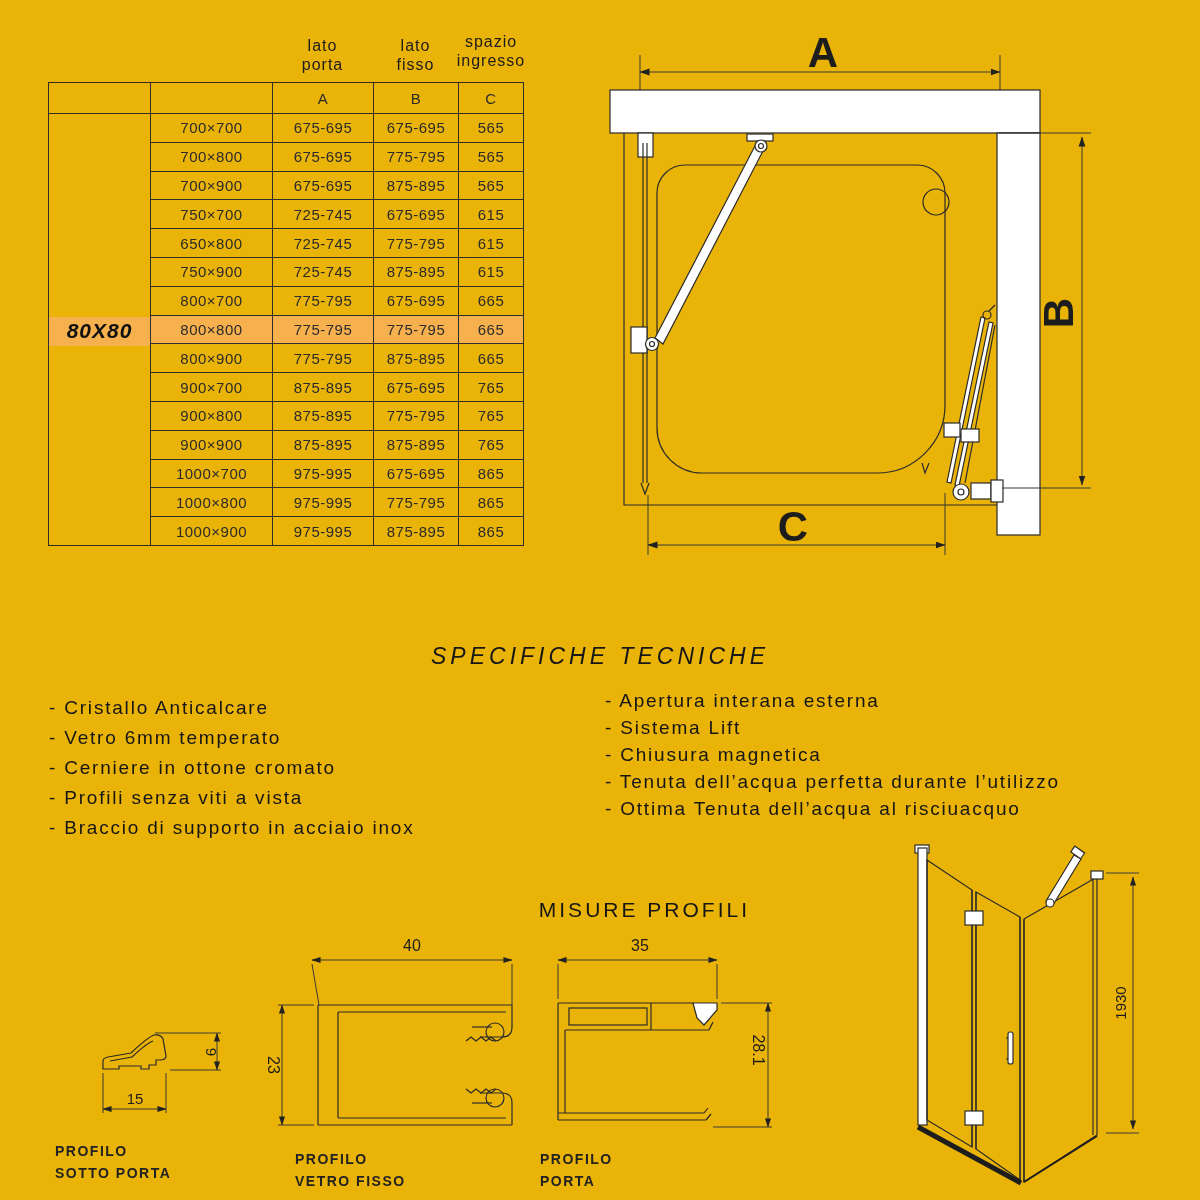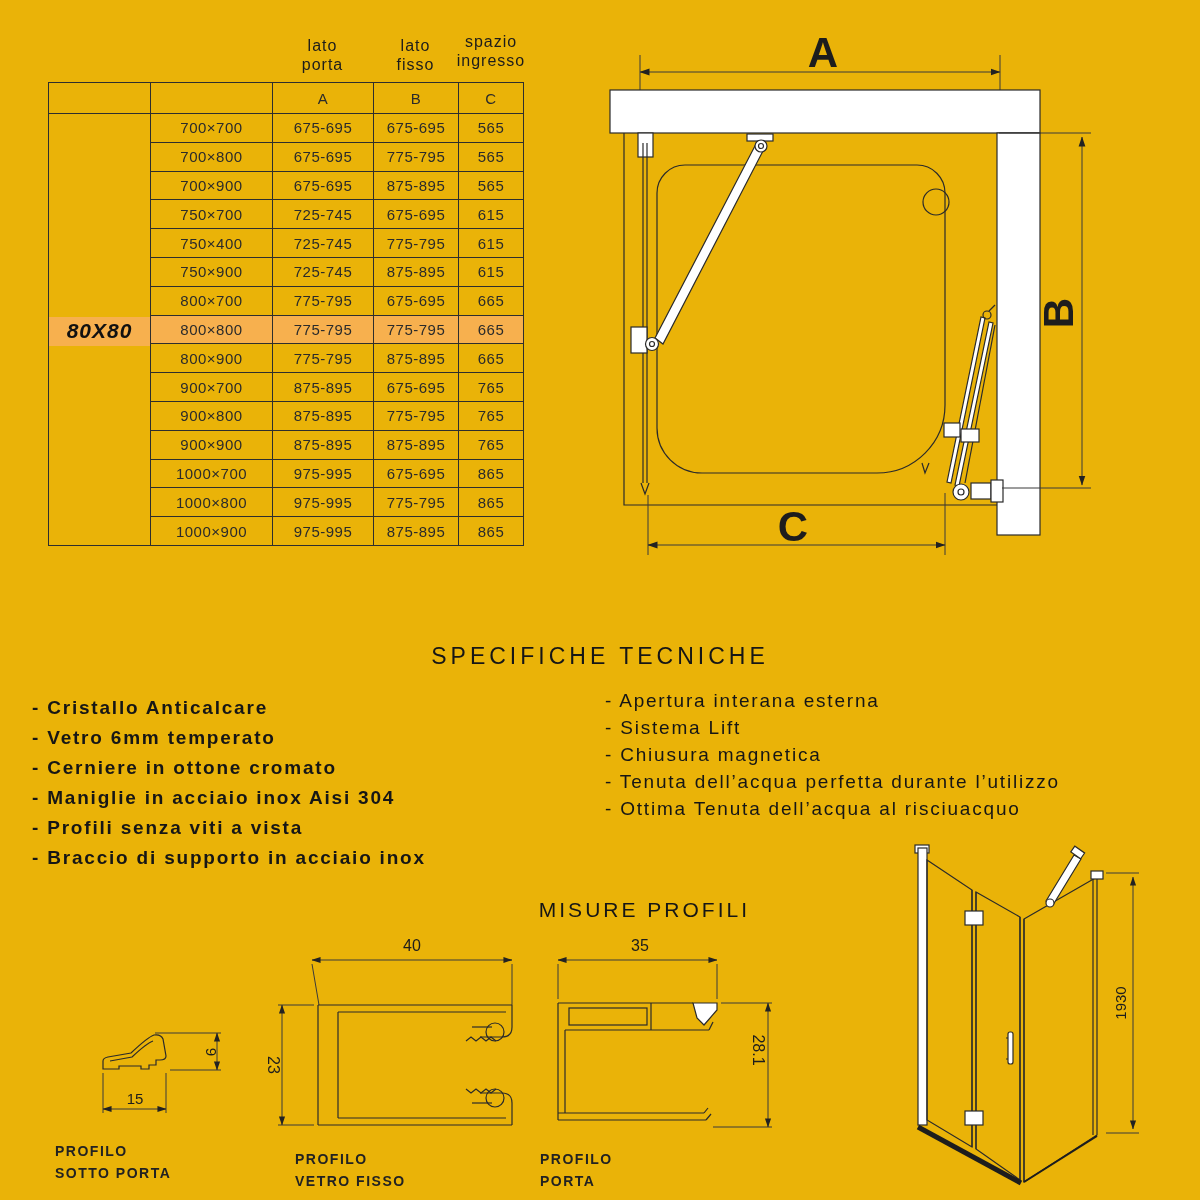--- a/index.html
+++ b/index.html
@@ -15,21 +15,21 @@
                 table-layout:fixed; font-size:15px; color:#2b2b2b; }
   .size-table td { border:1px solid #2e2e2e; text-align:center; padding:0;
                    height:28.8px; letter-spacing:0.5px; }
   .size-table tr.head td { height:31px; }
   .size-table .label-col { position:relative; }
   .hl-box { position:absolute; left:0; top:203px; width:100%; height:28.8px;
             display:flex; align-items:center; justify-content:center;
             font-weight:bold; font-size:21px; letter-spacing:1px; color:#111;font-style:italic; }
   tr.hl td { font-weight:normal; }
   
-  .spec-title { position:absolute; text-align:center; font-size:23px; letter-spacing:4px; color:#161616; }
+  .spec-title { position:absolute; text-align:center; font-size:23px; letter-spacing:4px; color:#161616;font-style:italic; }
   .spec-list { position:absolute; list-style:none; }
   .spec-list li { font-size:19px; letter-spacing:1.8px; color:#161616; white-space:nowrap; }
   .spec-left li { margin-bottom:8px; }
   .spec-right li { margin-bottom:5px; }
   
   .profiles-title { position:absolute; text-align:right; font-size:21px; letter-spacing:3px; color:#161616; }
   .profile-caption { position:absolute; text-align:left; font-size:14px; font-weight:bold;
                      letter-spacing:1.5px; line-height:1.6; color:#222; }
   svg { position:absolute; overflow:visible; }
   svg text { font-family:"Liberation Sans", sans-serif; fill:#1d1d1d; }
@@ -88,21 +88,21 @@
           <td>875-895</td>
           <td>565</td>
         </tr>
     <tr>
           <td>750×700</td>
           <td>725-745</td>
           <td>675-695</td>
           <td>615</td>
         </tr>
     <tr>
-          <td>750×400</td>
+          <td>650×800</td>
           <td>725-745</td>
           <td>775-795</td>
           <td>615</td>
         </tr>
     <tr>
           <td>750×900</td>
           <td>725-745</td>
           <td>875-895</td>
           <td>615</td>
         </tr>
@@ -214,25 +214,24 @@
     <line class="dim" x1="487" y1="122" x2="487" y2="470" marker-start="url(#ar1)" marker-end="url(#ar1)"></line>
     <text class="big-label" transform="translate(478,298) rotate(-90)" text-anchor="middle">B</text>
 
     <line class="dim" x1="53" y1="480" x2="53" y2="540"></line>
     <line class="dim" x1="350" y1="478" x2="350" y2="540"></line>
     <line class="dim" x1="53" y1="530" x2="350" y2="530" marker-start="url(#ar1)" marker-end="url(#ar1)"></line>
     <text class="big-label" x="198" y="526" text-anchor="middle">C</text>
   </svg>
 
   <div class="spec-title" style="left:350px; top:643px; width:500px;">SPECIFICHE TECNICHE</div>
-  <ul class="spec-list spec-left" style="left:32px; top:697px; width:560px;font-weight:bold;">
+  <ul class="spec-list spec-left" style="left:49px; top:697px; width:560px;">
     <li>- Cristallo Anticalcare</li>
     <li>- Vetro 6mm temperato</li>
     <li>- Cerniere in ottone cromato</li>
-    <li>- Maniglie in acciaio inox Aisi 304</li>
     <li>- Profili senza viti a vista</li>
     <li>- Braccio di supporto in acciaio inox</li>
   </ul>
   <ul class="spec-list spec-right" style="left:605px; top:690px; width:580px;">
     <li>- Apertura interana esterna</li>
     <li>- Sistema Lift</li>
     <li>- Chiusura magnetica</li>
     <li>- Tenuta dell’acqua perfetta durante l’utilizzo</li>
     <li>- Ottima Tenuta dell’acqua al risciuacquo</li>
   </ul>

